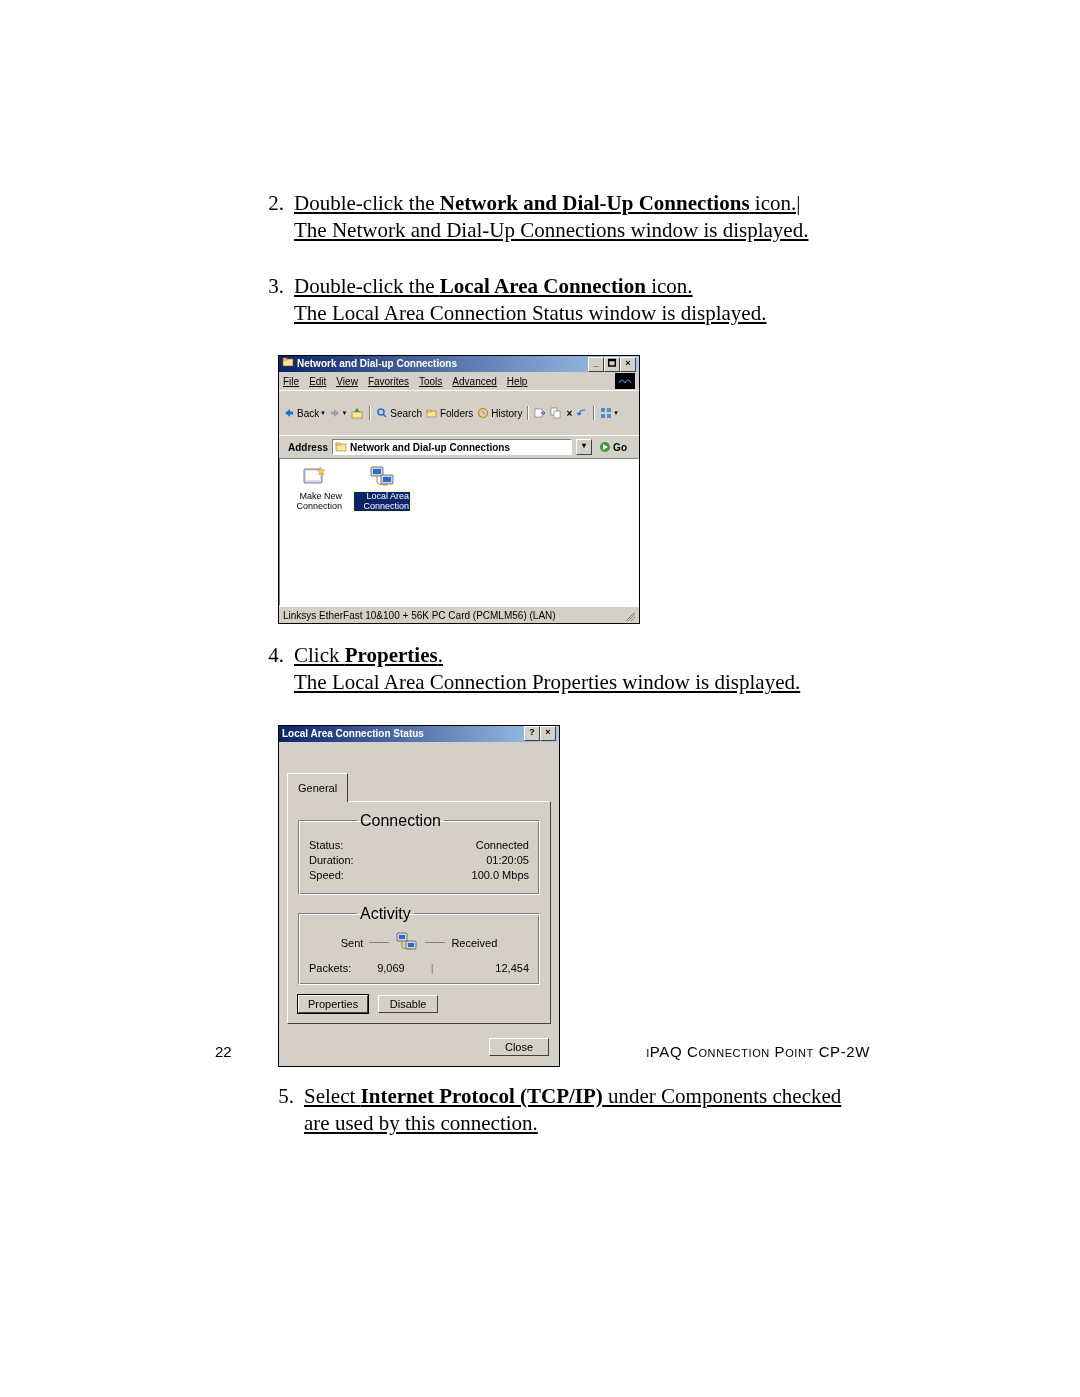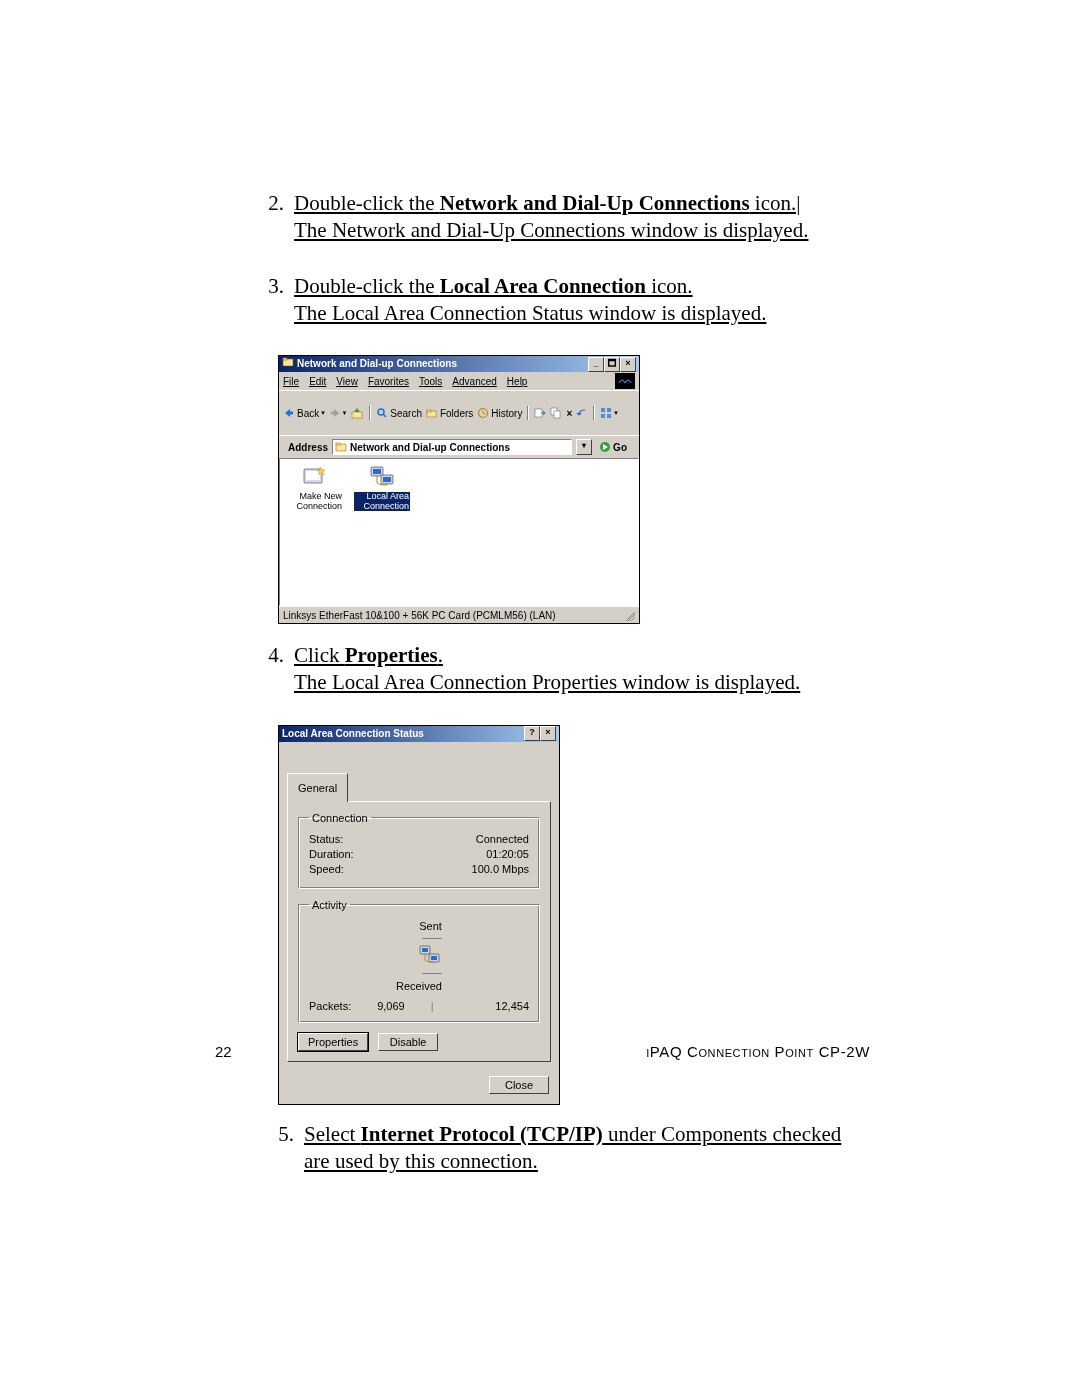--- a/index.html
+++ b/index.html
@@ -196,30 +196,30 @@
     padding: 10px 10px 10px;
   }
   fieldset.grp {
     border: 1px solid #808080;
     border-right-color: #fff; border-bottom-color: #fff;
     box-shadow: inset 1px 1px 0 #fff, inset -1px -1px 0 #808080;
     margin: 0 0 10px 0;
     padding: 6px 10px 10px;
     font-size: 11px;
   }
-  fieldset.grp legend { padding: 0 3px; font-size: 11px; }
+  fieldset.grp legend { padding: 0 3px; font-size: 16px; margin-left: 48px; }
   .kv { display: flex; justify-content: space-between; margin: 3px 0; font-size: 11px; }
   .activity-row {
     display: flex;
     align-items: center;
     justify-content: space-between;
     font-size: 11px;
     margin: 3px 0 8px;
   }
-  .activity-row .mid { display: flex; align-items: flex-end; gap: 6px; color: #000; flex-direction: column; }
+  .activity-row .mid { display: flex; align-items: center; gap: 6px; color: #000; }
   .activity-row .line { width: 20px; height: 1px; background: #808080; }
   .pkts { display: flex; justify-content: space-between; font-size: 11px; }
   .dlg-btn {
     background: #d4d0c8;
     border-top: 1px solid #fff; border-left: 1px solid #fff;
     border-right: 1px solid #404040; border-bottom: 1px solid #404040;
     font-family: Tahoma, Arial, sans-serif;
     font-size: 11px;
     padding: 2px 10px;
     min-width: 60px;

